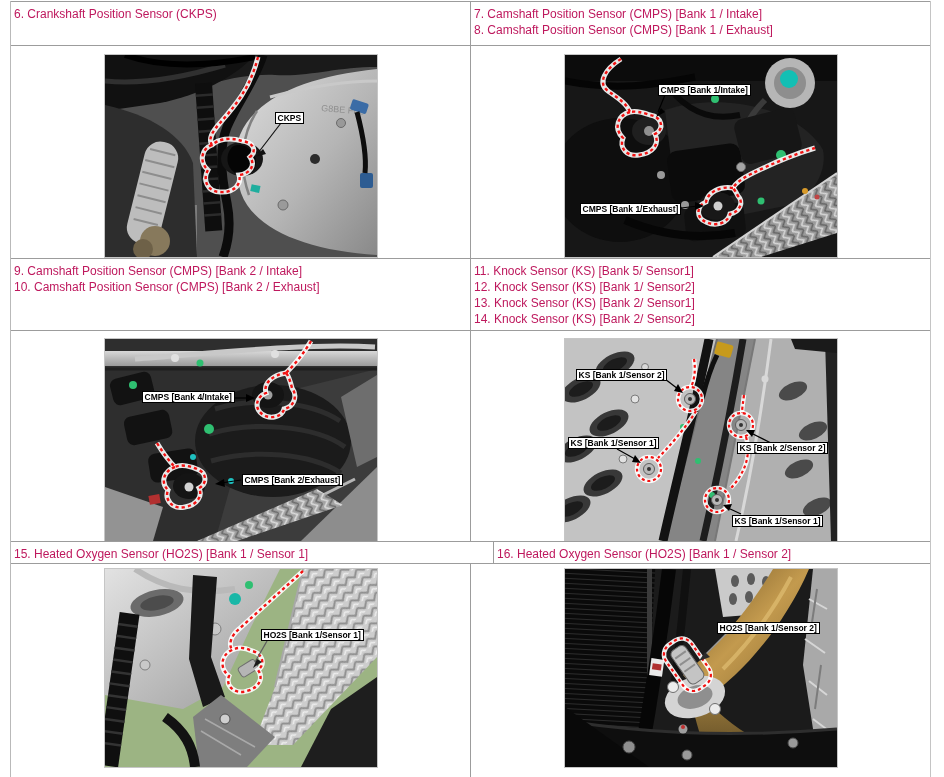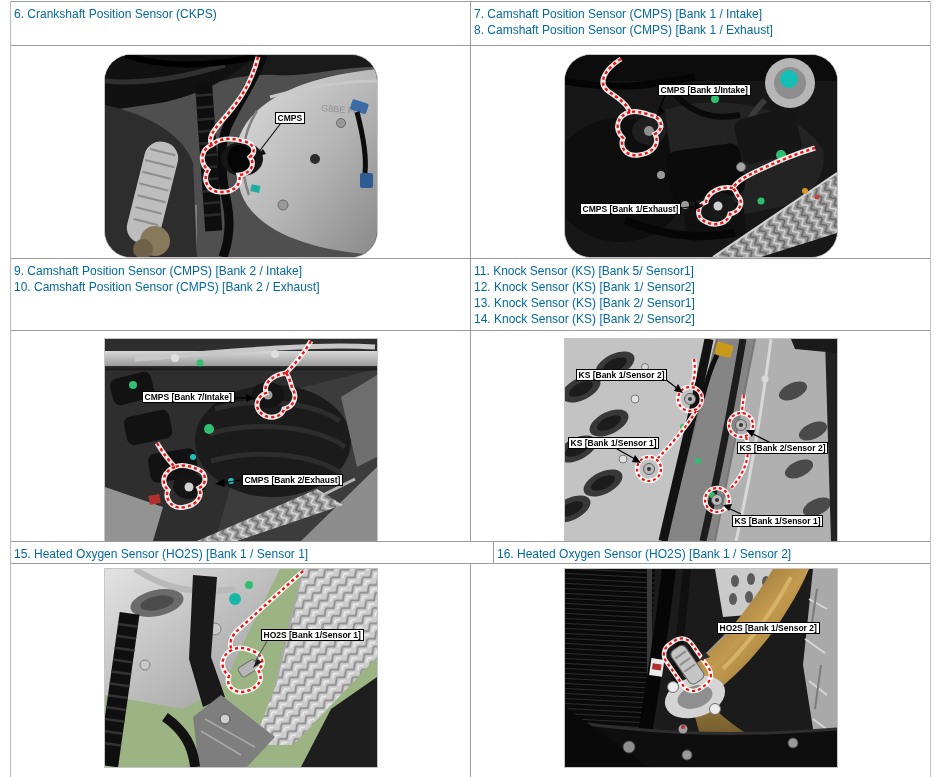--- a/index.html
+++ b/index.html
@@ -7,30 +7,30 @@
     width:944px;height:777px;overflow:hidden;background:#ffffff;
     font-family:"Liberation Sans", sans-serif;
   }
   .doc-table{
     margin-left:10px;margin-top:1px;width:921px;box-sizing:border-box;
     border-left:1px solid #b9b9b9;border-right:1px solid #c4c4c4;
   }
   .t-row{display:flex;border-top:1px solid #9c9c9c;}
   .t-cell{flex:0 0 459px;box-sizing:border-box;overflow:hidden;}
   .t-cell.right{flex:0 0 460px;border-left:1px solid #9c9c9c;}
-  .head-cell{font-size:12px;line-height:16px;color:#0369a1;padding:4px 4px 0 3px;}
+  .head-cell{font-size:12px;line-height:16px;color:#be185d;padding:4px 4px 0 3px;}
   .rh-a{height:43px;} .ri-a{height:212px;}
   .rh-b{height:71px;} .ri-b{height:210px;}
   .rh-c{height:21px;gap:23px;} .ri-c{height:214px;}
   .photo{
     position:relative;width:272px;margin:0 auto;border:1px solid #c6c6c6;
     background:#333;overflow:hidden;
   }
   .p202{height:202px;} .p198{height:198px;}
-  .mt8{margin-top:8px;border-radius:27px;} .mt7{margin-top:7px;} .mt4{margin-top:4px;}
+  .mt8{margin-top:8px;} .mt7{margin-top:7px;} .mt4{margin-top:4px;}
   .photo svg{display:block;}
   .callout{
     position:absolute;background:#ffffff;border:1px solid #000000;color:#000000;
     font-size:8.5px;line-height:10px;font-weight:bold;padding:0 2px;white-space:nowrap;
   }
 </style>
 </head>
 <body>
 
 <div class="doc-table">
@@ -91,21 +91,21 @@
             <path d="M153,2 C145,34 129,52 115,68 C107,77 103,84 107,90" stroke="#ffffff" stroke-width="5" opacity="0.9"></path>
             <path d="M107,90 C96,94 94,107 103,115 C97,125 103,137 115,137 C129,138 137,129 134,120 C145,119 151,110 145,102 C153,95 147,87 137,86 C125,82 113,84 107,90 Z" stroke="#ffffff" stroke-width="5" opacity="0.9"></path>
             <path d="M153,2 C145,34 129,52 115,68 C107,77 103,84 107,90" stroke="#f21111" stroke-width="2.4" stroke-dasharray="3.2 3"></path>
             <path d="M107,90 C96,94 94,107 103,115 C97,125 103,137 115,137 C129,138 137,129 134,120 C145,119 151,110 145,102 C153,95 147,87 137,86 C125,82 113,84 107,90 Z" stroke="#f21111" stroke-width="2.4" stroke-dasharray="3.2 3"></path>
           </g>
           <g>
             <line x1="176" y1="68" x2="153" y2="98" stroke="#111111" stroke-width="1.2"></line>
             <polygon points="150,102 158,94 161,99" fill="#111111"></polygon>
           </g>
         </svg>
-        <div class="callout" style="left:170px;top:57px">CMPS</div>
+        <div class="callout" style="left:170px;top:57px">CKPS</div>
       </div>
     </div>
 
     <div class="t-cell right">
       <div class="photo p202 mt8">
         <svg width="272" height="202" viewBox="0 0 272 202">
           <defs>
             <pattern id="f2braid" width="11" height="9" patternUnits="userSpaceOnUse" patternTransform="rotate(-32 0 0)">
               <rect width="11" height="9" fill="#9b9b9b"></rect>
               <path d="M0,0 L5.5,4.5 L0,9" stroke="#d8d8d8" stroke-width="1.6" fill="none"></path>
@@ -230,21 +230,21 @@
             <path d="M52,104 C58,114 64,122 70,128" stroke="#f21111" stroke-width="2.4" stroke-dasharray="3.2 3"></path>
             <path d="M70,128 C59,132 55,143 63,151 C59,161 68,171 80,168 C92,166 98,157 94,149 C102,145 102,135 94,131 C86,127 76,125 70,128 Z" stroke="#f21111" stroke-width="2.4" stroke-dasharray="3.2 3"></path>
           </g>
           <g>
             <line x1="129" y1="59" x2="144" y2="59" stroke="#000000" stroke-width="1.2"></line>
             <polygon points="150,59 141,55 141,63" fill="#000000"></polygon>
             <line x1="136" y1="141" x2="116" y2="144" stroke="#000000" stroke-width="1.2"></line>
             <polygon points="110,145 119,140 120,148" fill="#000000"></polygon>
           </g>
         </svg>
-        <div class="callout" style="left:37px;top:52px">CMPS [Bank 7/Intake]</div>
+        <div class="callout" style="left:37px;top:52px">CMPS [Bank 4/Intake]</div>
         <div class="callout" style="left:137px;top:135px">CMPS [Bank 2/Exhaust]</div>
       </div>
     </div>
 
     <div class="t-cell right">
       <div class="photo p202 mt7">
         <svg width="272" height="202" viewBox="0 0 272 202">
           <rect width="272" height="202" fill="#9c9c9c"></rect>
           <path d="M0,0 H152 L100,202 H0 Z" fill="#c3c3c3"></path>
           <path d="M152,0 H190 L150,202 H100 Z" fill="#858585"></path>

